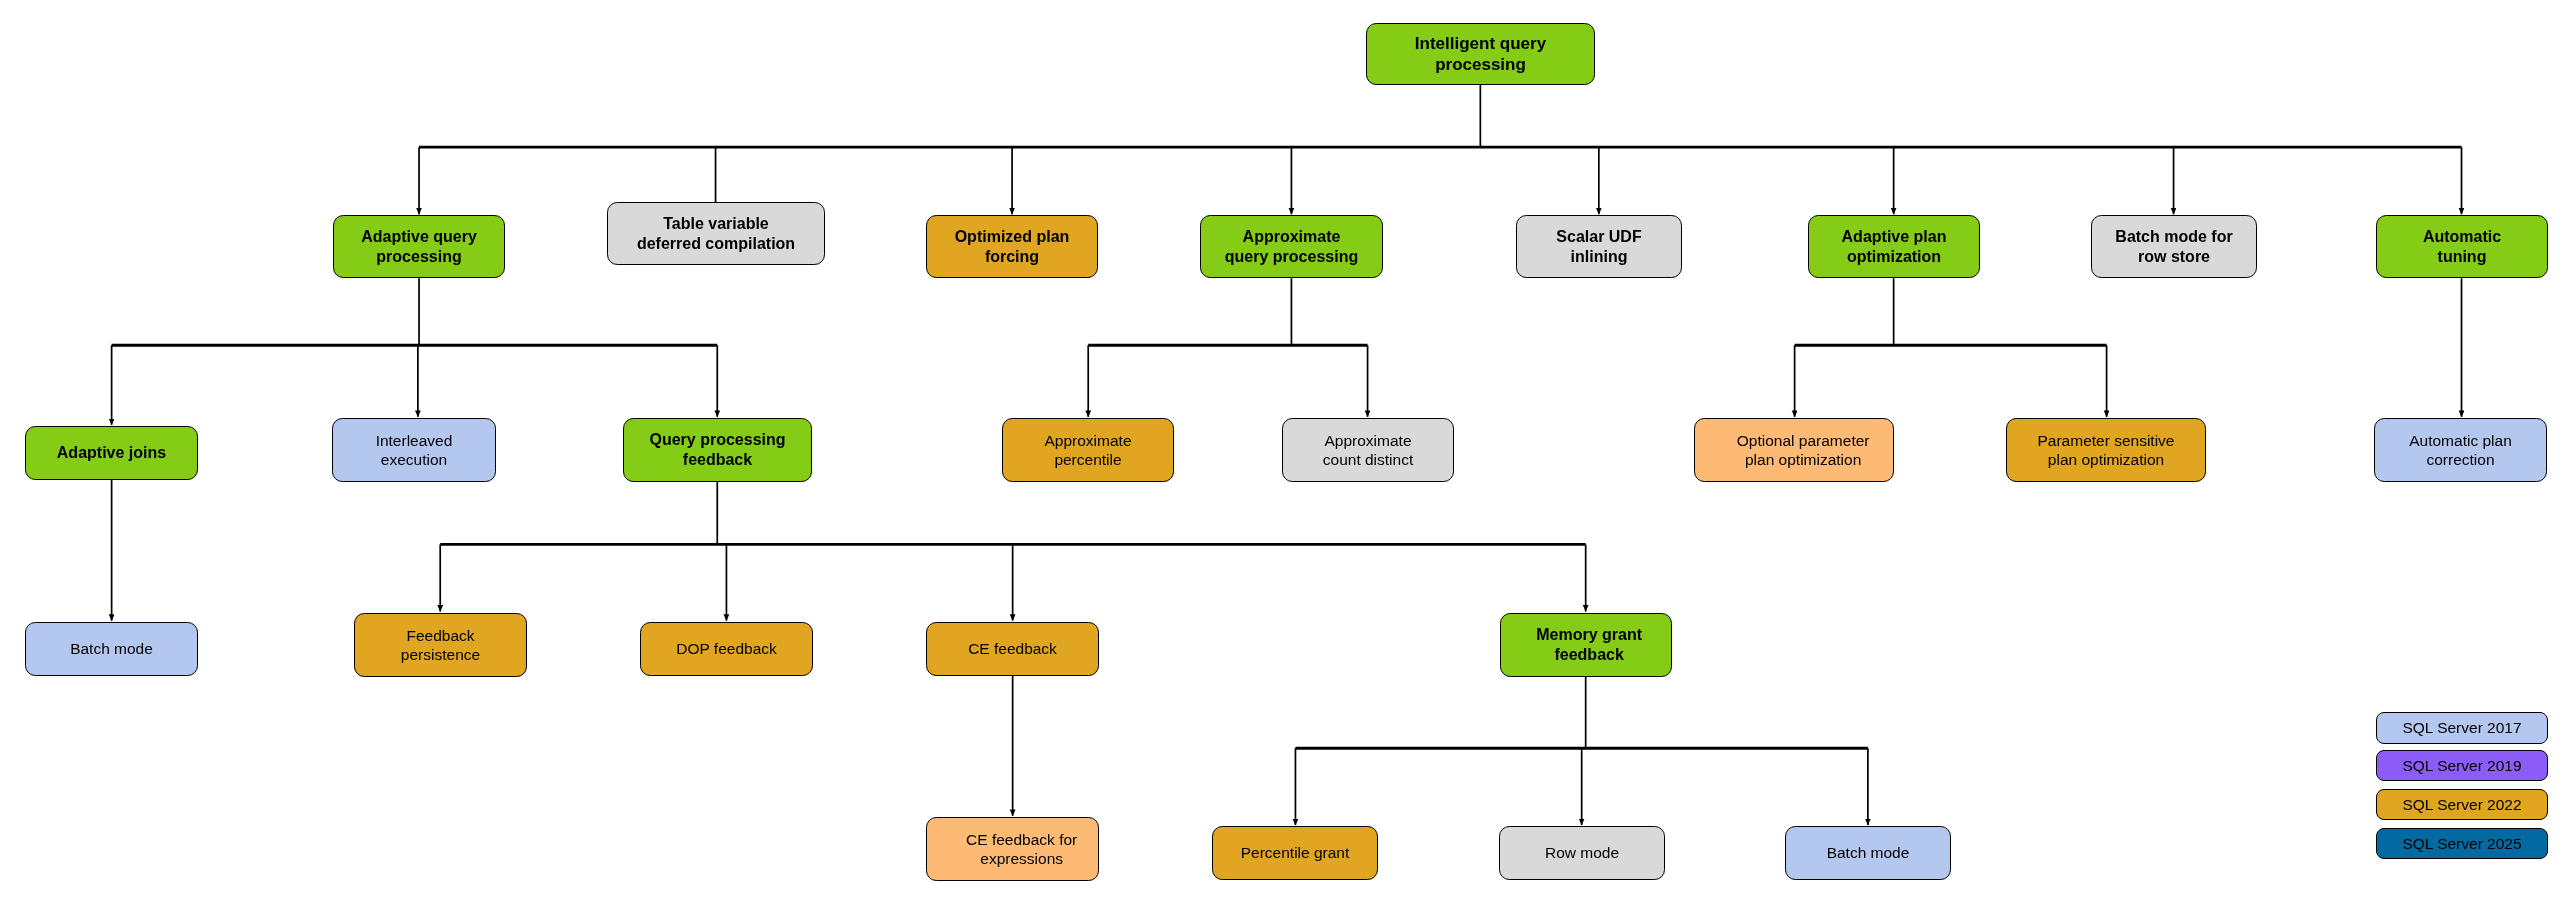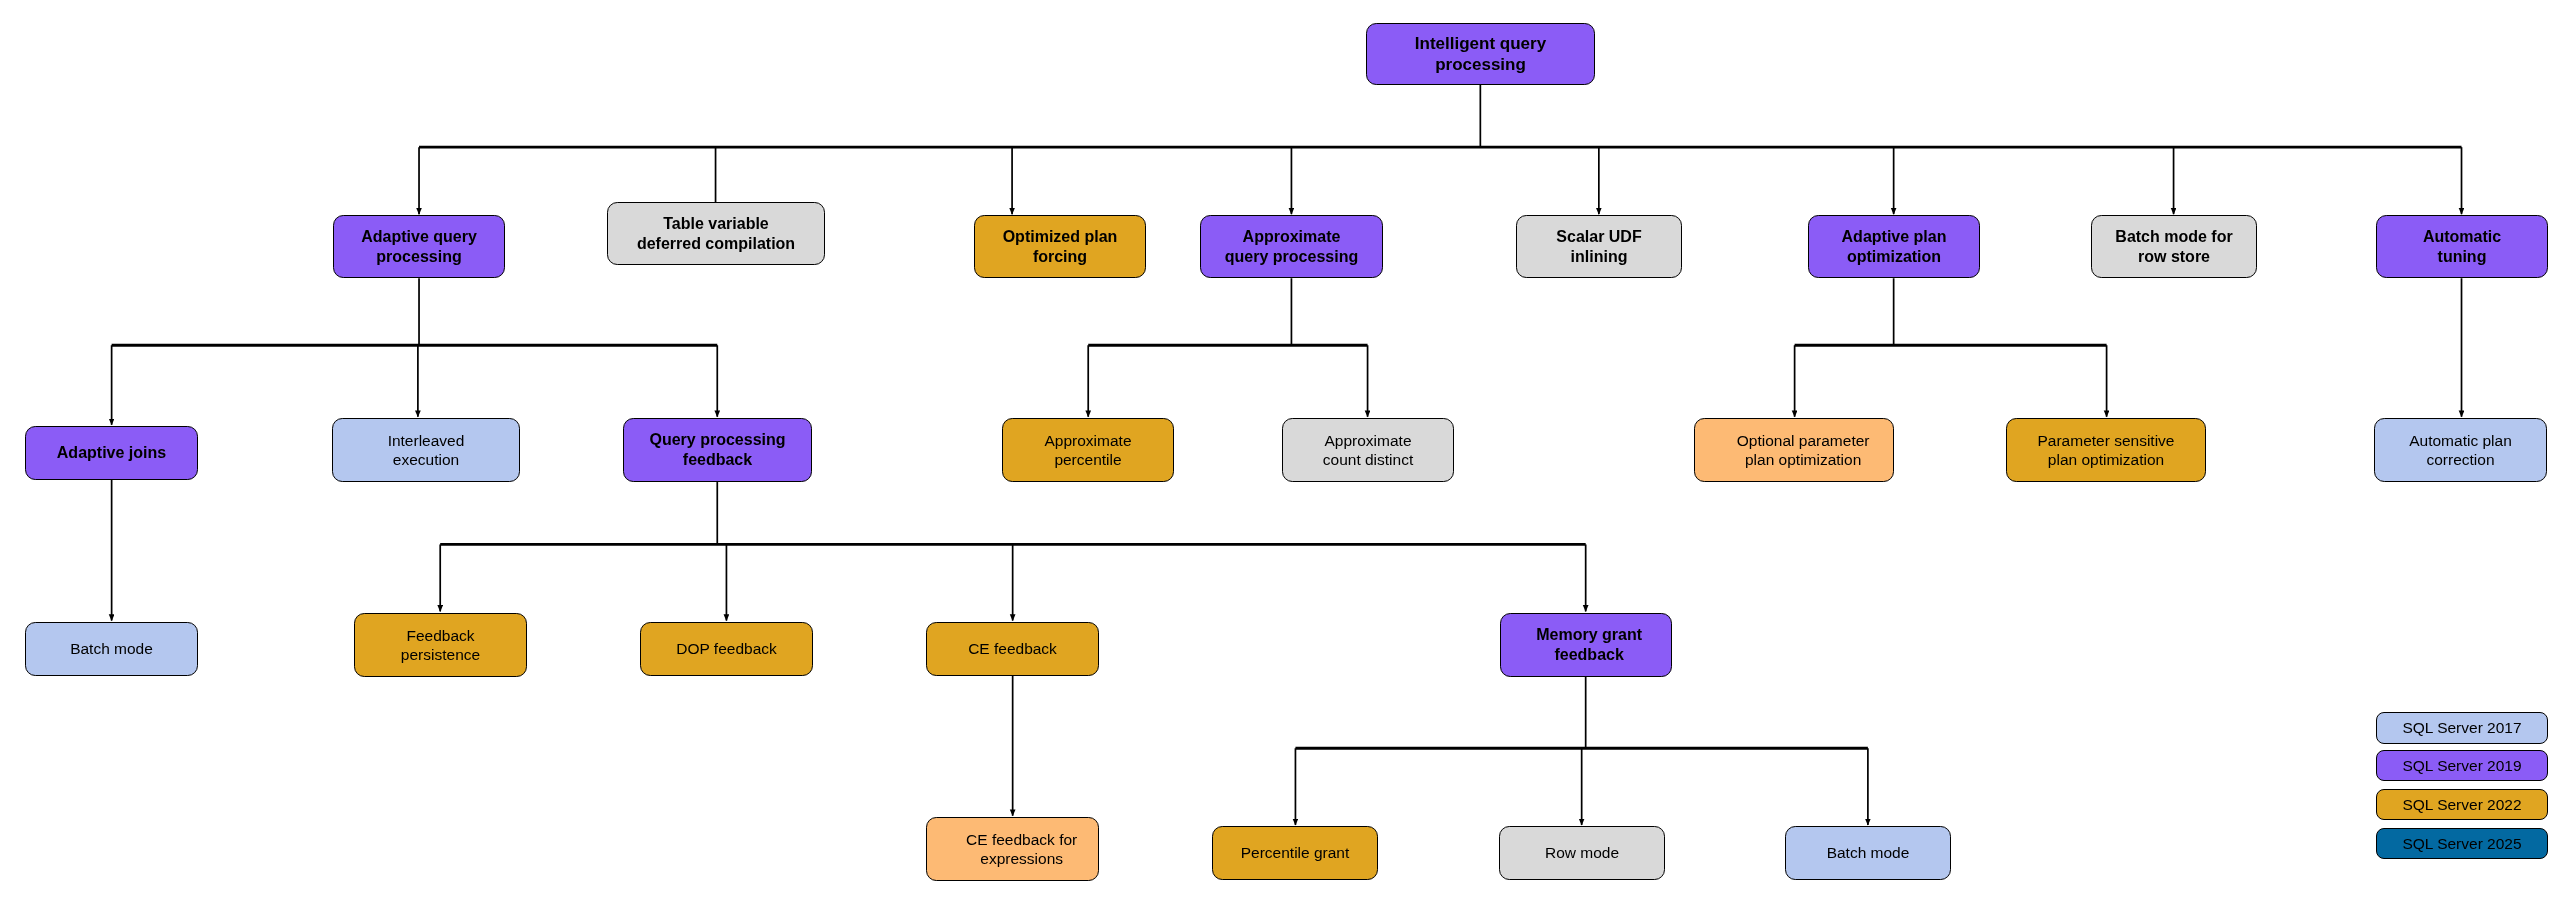--- a/index.html
+++ b/index.html
@@ -19,21 +19,21 @@
     line-height:1.25;
     color:#000000;
     padding:2.3px 5.7px;
   }
   .node .lbl{display:block;white-space:pre-line;}
   .n-root{font-weight:bold;font-size:17px;}
   .n-l1{font-weight:bold;font-size:16px;}
   .n-l2{font-size:15.5px;}
   .n-l3{font-size:15.5px;}
   .n-l2b{font-weight:bold;font-size:16px;}
-  .fill-white{background:#8b5cf6;}
+  .fill-white{background:#84cc16;}
   .fill-gray{background:#d9d9d9;}
   .fill-amber{background:#e0a521;}
   .fill-blue{background:#b4c7ef;}
   .fill-green{background:#fdba74;padding-left:24px;}
   .legend-item{
     position:absolute;
     box-sizing:border-box;
     border:1.7px solid #000000;
     border-radius:8px;
     display:flex;align-items:center;justify-content:center;
@@ -97,21 +97,21 @@
 processing</span>
       </div>
       <div class="node fill-white n-l1" style="left: 333px; top: 215px; width: 172px; height: 63px;">
         <span class="lbl">Adaptive query
 processing</span>
       </div>
       <div class="node fill-gray n-l1" style="left: 607px; top: 202px; width: 218px; height: 63px;">
         <span class="lbl">Table variable
 deferred compilation</span>
       </div>
-      <div class="node fill-amber n-l1" style="left: 926px; top: 215px; width: 172px; height: 63px; margin-left: 48px;">
+      <div class="node fill-amber n-l1" style="left: 926px; top: 215px; width: 172px; height: 63px;">
         <span class="lbl">Optimized plan
 forcing</span>
       </div>
       <div class="node fill-white n-l1" style="left: 1200px; top: 215px; width: 183px; height: 63px;">
         <span class="lbl">Approximate
 query processing</span>
       </div>
       <div class="node fill-gray n-l1" style="left: 1516px; top: 215px; width: 166px; height: 63px;">
         <span class="lbl">Scalar UDF
 inlining</span>
@@ -124,21 +124,21 @@
         <span class="lbl">Batch mode for
 row store</span>
       </div>
       <div class="node fill-white n-l1" style="left: 2376px; top: 215px; width: 172px; height: 63px;">
         <span class="lbl">Automatic
 tuning</span>
       </div>
       <div class="node fill-white n-l2b" style="left: 25px; top: 426px; width: 173px; height: 54px;">
         <span class="lbl">Adaptive joins</span>
       </div>
-      <div class="node fill-blue n-l2" style="left: 332px; top: 418px; width: 188px; height: 64px;">
+      <div class="node fill-blue n-l2" style="left: 332px; top: 418px; width: 164px; height: 64px;">
         <span class="lbl">Interleaved
 execution</span>
       </div>
       <div class="node fill-white n-l2b" style="left: 623px; top: 418px; width: 189px; height: 64px;">
         <span class="lbl">Query processing
 feedback</span>
       </div>
       <div class="node fill-amber n-l2" style="left: 1002px; top: 418px; width: 172px; height: 64px;">
         <span class="lbl">Approximate
 percentile</span>

